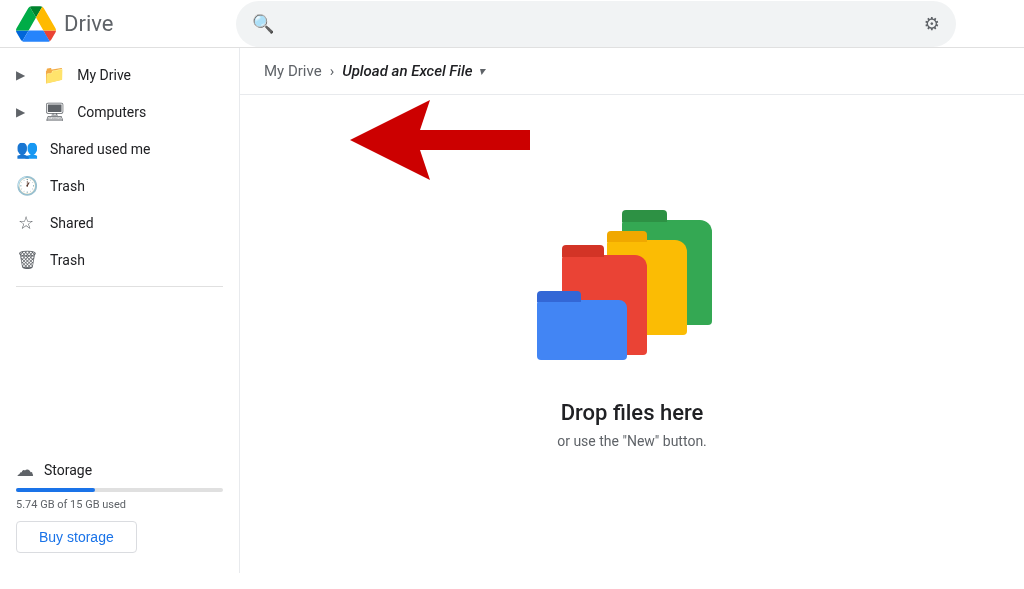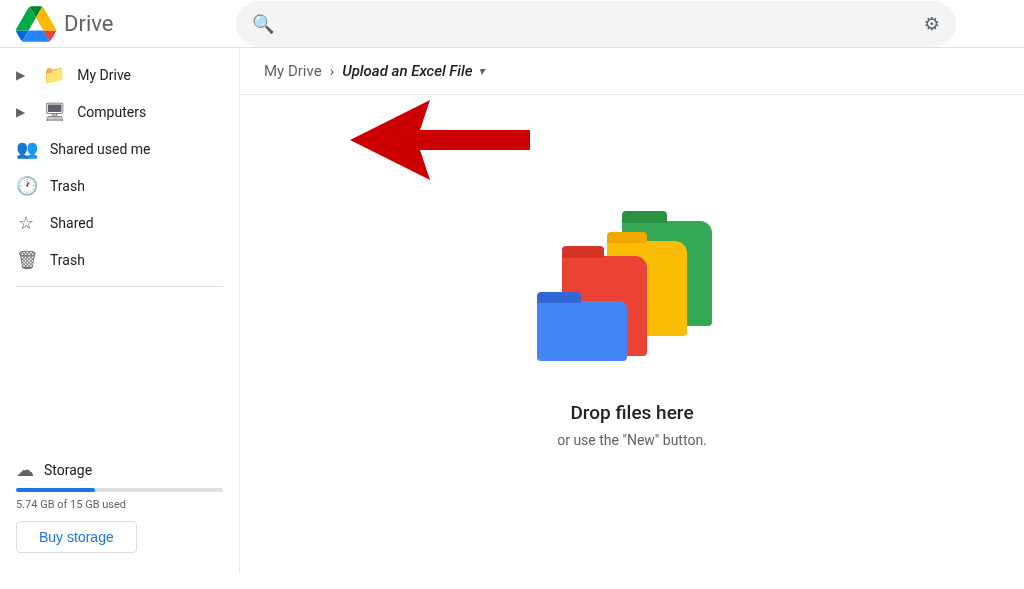--- a/index.html
+++ b/index.html
@@ -308,21 +308,21 @@
       position: absolute;
       top: -9px;
       left: 0;
       width: 44px;
       height: 11px;
       background: #3367d6;
       border-radius: 4px 4px 0 0;
     }
 
     .drop-text {
-      font-size: 19px;
+      font-size: 22px;
       color: #202124;
       font-weight: 500;
       margin-bottom: 8px;
     }
     .drop-subtext {
       font-size: 14px;
       color: #5f6368;
     }
 
     

